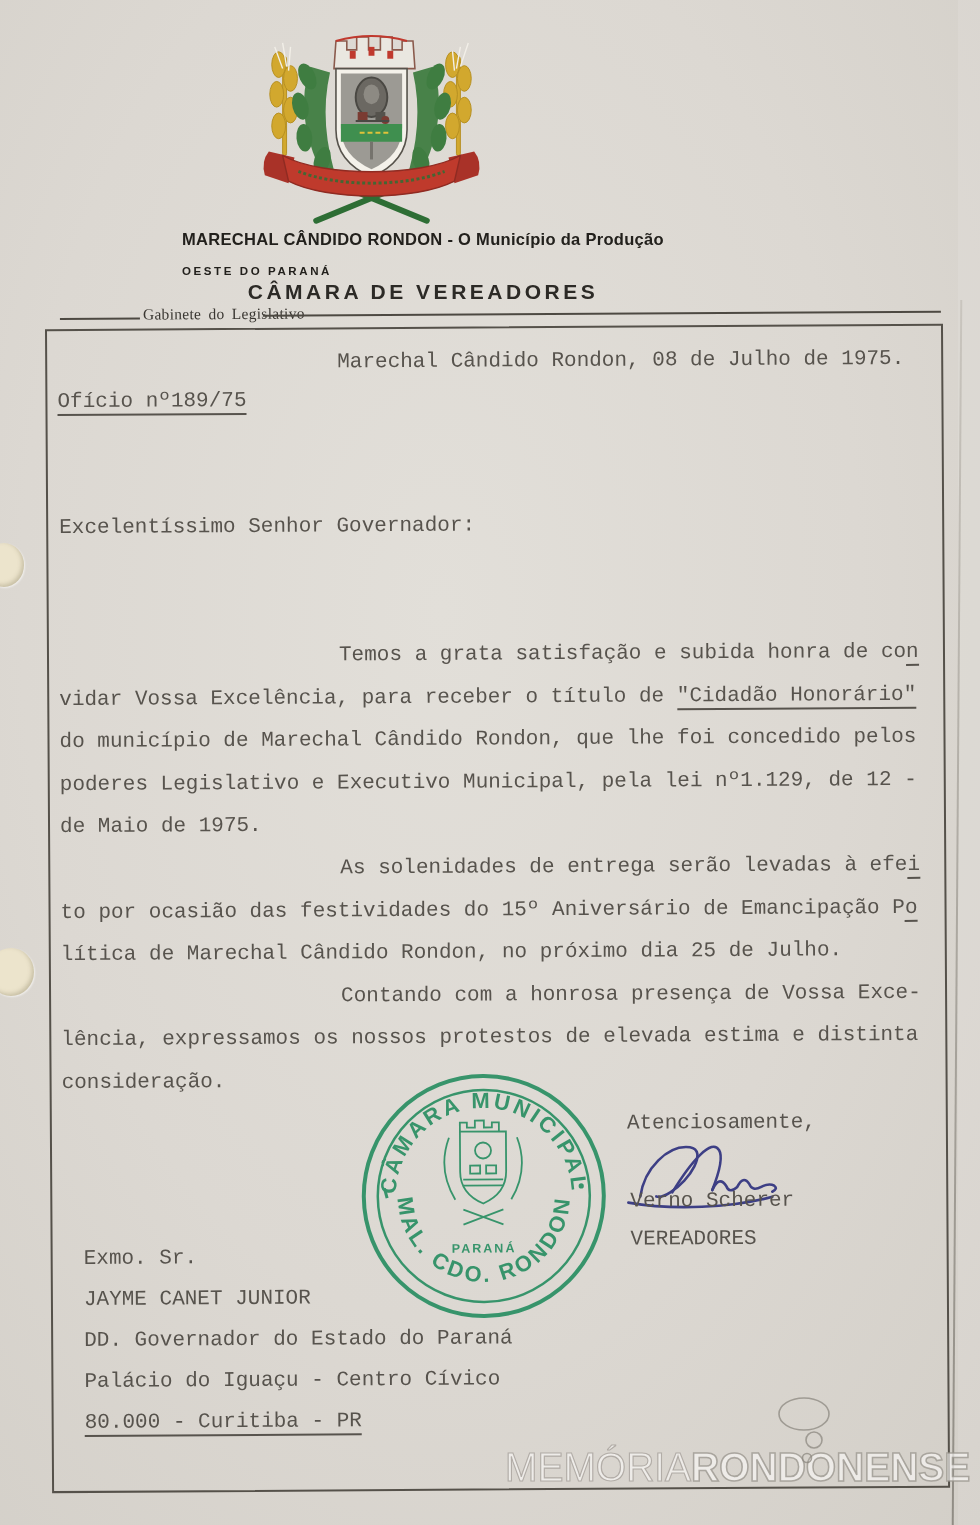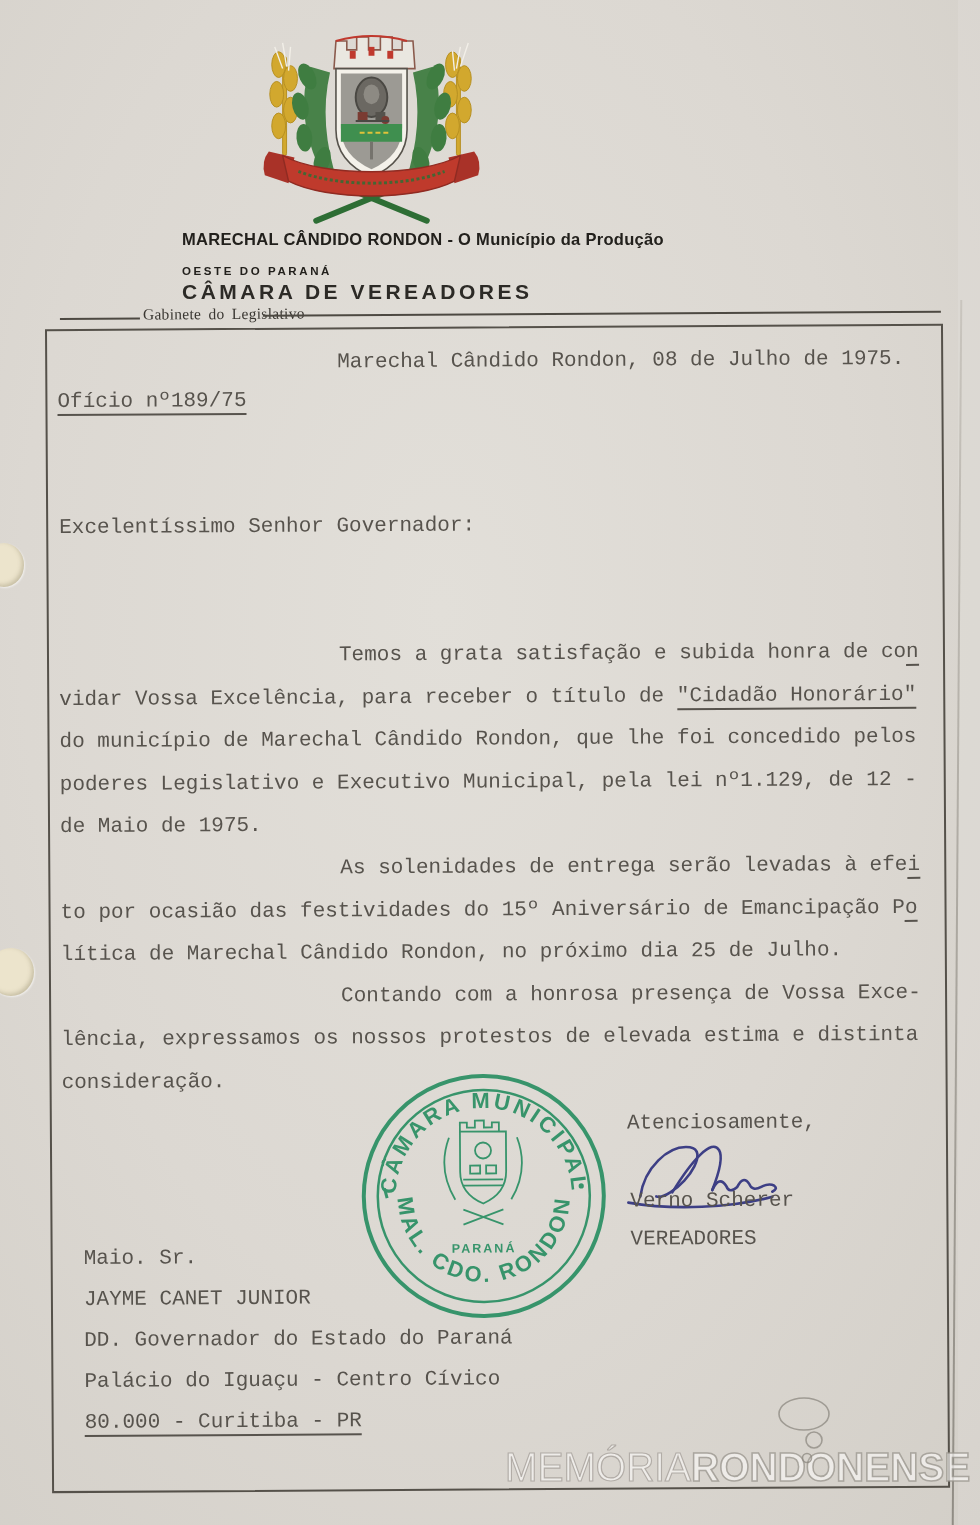--- a/index.html
+++ b/index.html
@@ -17,21 +17,21 @@
   
   .hole{position:absolute; background:#ece4cc; border-radius:50%;
     box-shadow:inset -2px -2px 4px rgba(130,120,90,.35), 1px 1px 2px rgba(255,255,255,.6);}
   .hole1{left:-16px; top:543px; width:40px; height:44px;}
   .hole2{left:-12px; top:948px; width:46px; height:48px;}
 
   
   .hdr{position:absolute; left:182px; top:230px; color:#22201c;}
   .hdr-l1{font-size:16.5px; font-weight:bold; letter-spacing:.3px;}
   .hdr-l2{font-size:11.5px; font-weight:bold; letter-spacing:2.6px; margin-top:16px;}
-  .hdr-l3{font-size:21px; font-weight:bold; letter-spacing:3.5px; margin-top:3px; color:#2c2a26;}
+  .hdr-l3{font-size:21px; font-weight:bold; letter-spacing:3.5px; margin-top:3px; color:#2c2a26;text-align:center;}
 
   
   .tilt{position:absolute; left:0; top:0; width:980px; height:1525px;
     transform:rotate(-0.35deg); transform-origin:70px 330px;}
 
   
   .rule{position:absolute; height:2px; background:#4d4942;}
   .rule-left{left:60px; top:318px; width:80px;}
   .rule-right{left:263px; top:316px; width:678px;}
   .gab-label{position:absolute; left:143px; top:306px;
@@ -199,21 +199,21 @@
           <path d="M 92 56 q 7 -15 14 -4 q 3 8 11 1 q 6 -12 12 -3 q 3 8 12 3 q 8 -4 13 -1 q 4 3 -2 6"></path>
           <path d="M 8 68 C 52 76 112 74 152 63"></path>
         </g>
       </svg>
     </div>
 
     <div class="tw" style="left:625px; top:1193px;">Verno Scherer</div>
     <div class="tw" style="left:625px; top:1231px;">VEREADORES</div>
 
     <div id="recipient-block">
-        <div class="tline"><span>Maio. Sr.</span></div>
+        <div class="tline"><span>Exmo. Sr.</span></div>
         <div class="tline"><span>JAYME CANET JUNIOR</span></div>
         <div class="tline"><span>DD. Governador do Estado do Paraná</span></div>
         <div class="tline"><span>Palácio do Iguaçu - Centro Cívico</span></div>
         <div class="tline"><span class="u">80.000 - Curitiba - PR</span></div>
       </div>
 
     <div class="stamp">
       <svg width="253" height="253" viewBox="0 0 253 253">
         <defs>
           <path id="arcTop" d="M 38.5 126.5 A 88 88 0 0 1 214.5 126.5"></path>

